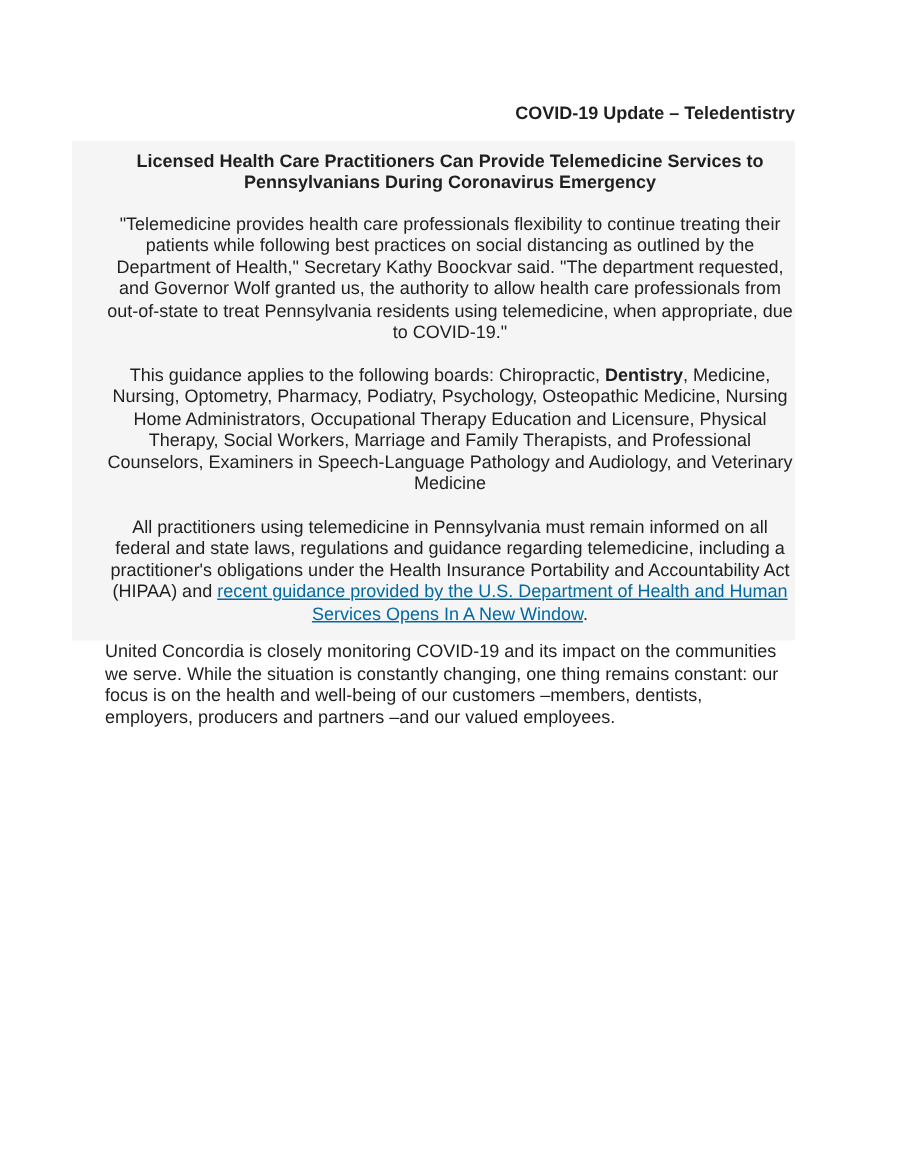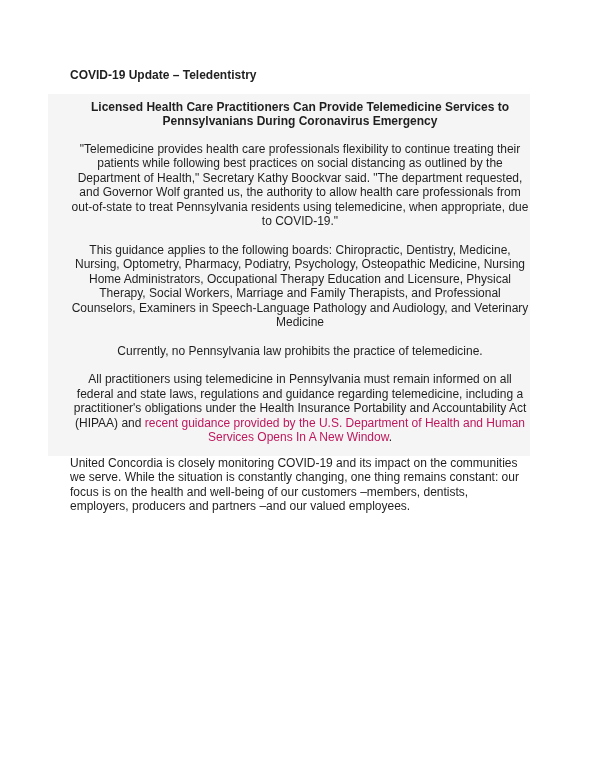--- a/index.html
+++ b/index.html
@@ -19,63 +19,64 @@
   }
   .page {
     box-sizing: border-box;
     width: 600px;
     height: 776px;
     padding: 68px 70px 0 70px;
   }
   .doc-title {
     font-weight: bold;
     margin: 0 0 11px 0;
+    text-align: right;
   }
   .highlight-panel {
     margin-left: -22px;
     padding: 6px 0 11px 22px;
   }
   .section-heading {
     font-weight: bold;
     margin: 0 0 13px 0;
   }
   p.para {
     margin: 0 0 14px 0;
   }
   p.para:last-child {
     margin-bottom: 0;
   }
   .after-panel-heading {
     margin-top: 9px;
   }
   .bold-inline {
-    font-weight: normal;
+    font-weight: bold;
   }
   .doc-link {
-    color: #be185d;
+    color: #0369a1;
+    text-decoration: underline;
     cursor: pointer;
   }
 </style>
 </head>
 <body style="color: rgb(31, 31, 31);">
 
 <div class="page">
 
   <p class="doc-title">COVID-19 Update – Teledentistry</p>
 
   <div class="highlight-panel" style="background: rgb(245, 245, 245); text-align: center;">
 
     <p class="section-heading">Licensed Health Care Practitioners Can Provide Telemedicine Services to Pennsylvanians During Coronavirus Emergency</p>
 
 
     <p class="para">"Telemedicine provides health care professionals flexibility to continue treating their patients while following best practices on social distancing as outlined by the Department of Health," Secretary Kathy Boockvar said. "The department requested, and Governor Wolf granted us, the authority to allow health care professionals from out-of-state to treat Pennsylvania residents using telemedicine, when appropriate, due to COVID-19."</p>
 
     <p class="para"><span>This guidance applies to the following boards: Chiropractic, </span><span class="bold-inline">Dentistry</span><span>, Medicine, Nursing, Optometry, Pharmacy, Podiatry, Psychology, Osteopathic Medicine, Nursing Home Administrators, Occupational Therapy Education and Licensure, Physical Therapy, Social Workers, Marriage and Family Therapists, and Professional Counselors, Examiners in Speech-Language Pathology and Audiology, and Veterinary Medicine</span></p>
 
-    <p class="para">Currently, no Pennsylvania law prohibits the practice of telemedicine.</p>
 
     <p class="para"><span>All practitioners using telemedicine in Pennsylvania must remain informed on all federal and state laws, regulations and guidance regarding telemedicine, including a practitioner's obligations under the Health Insurance Portability and Accountability Act (HIPAA) and </span><span class="doc-link">recent guidance provided by the U.S. Department of Health and Human Services Opens In A New Window</span><span>.</span></p>
 
   </div>
 
 
   <p class="para">United Concordia is closely monitoring COVID-19 and its impact on the communities we serve. While the situation is constantly changing, one thing remains constant: our focus is on the health and well-being of our customers –members, dentists, employers, producers and partners –and our valued employees.</p>
 
 
 </div>

